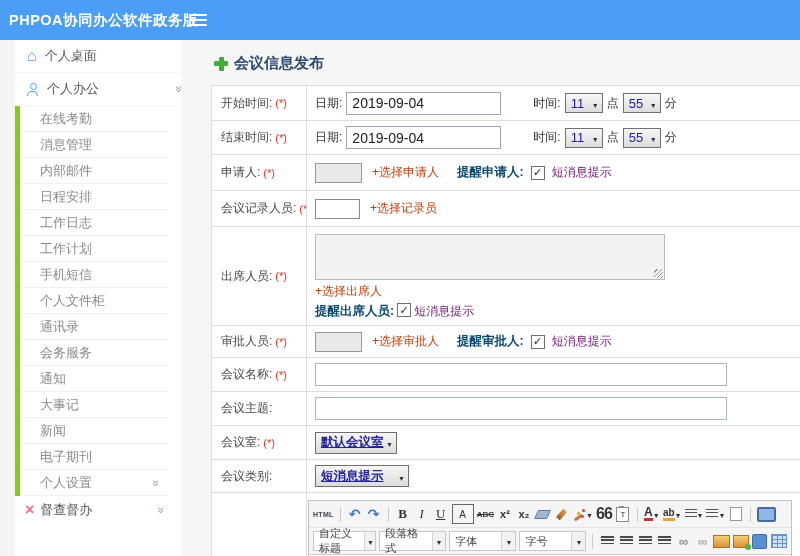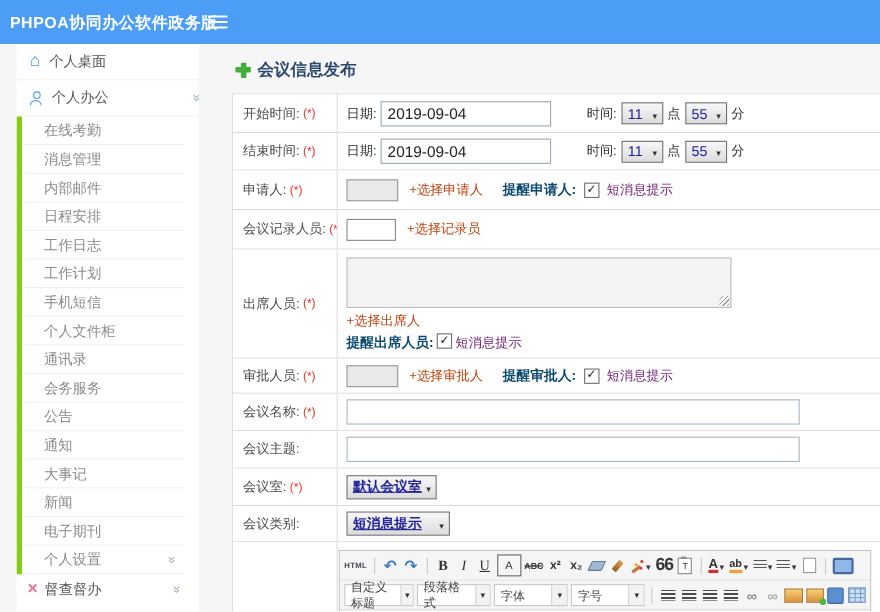--- a/index.html
+++ b/index.html
@@ -171,23 +171,20 @@
     <div class="sub-item">
         <span>个人文件柜</span>
       </div>
     <div class="sub-item">
         <span>通讯录</span>
       </div>
     <div class="sub-item">
         <span>会务服务</span>
       </div>
     <div class="sub-item">
-        <span>公告</span>
-      </div>
-    <div class="sub-item">
         <span>通知</span>
       </div>
     <div class="sub-item">
         <span>大事记</span>
       </div>
     <div class="sub-item">
         <span>新闻</span>
       </div>
     <div class="sub-item">
         <span>电子期刊</span>

